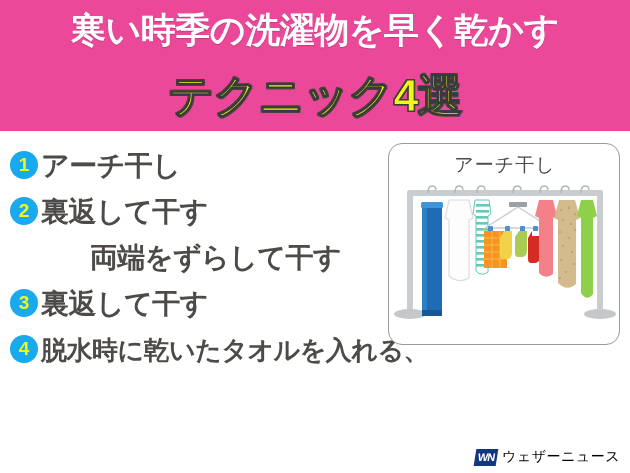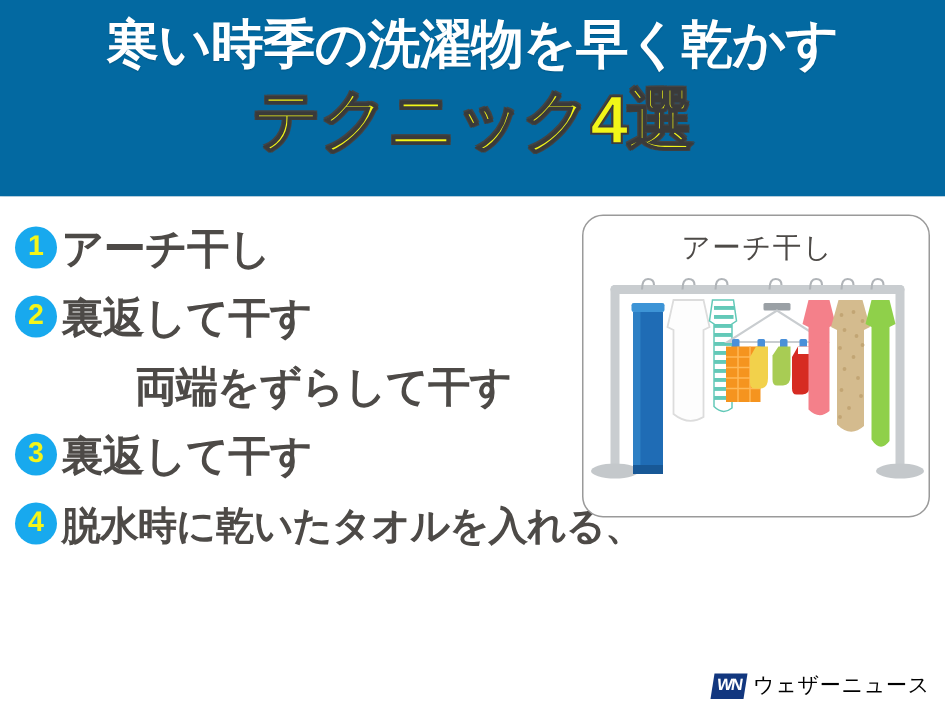--- a/index.html
+++ b/index.html
@@ -15,42 +15,42 @@
     position: relative;
   }
 
   
   #header-banner {
     position: absolute;
     left: 0;
     top: 0;
     width: 630px;
     height: 131px;
-    background: #0369a1;
+    background: #ec4899;
     box-shadow: 0 2px 4px rgba(120,130,140,0.45);
     overflow: hidden;
   }
   #header-line1 {
     position: absolute;
     left: 0;
     top: 8px;
     width: 630px;
     text-align: center;
     color: #ffffff;
     font-size: 35px;
     font-weight: bold;
     letter-spacing: -0.5px;
     line-height: 44px;
     white-space: nowrap;
     text-shadow: 0 1px 1px rgba(0,0,0,0.18);
   }
   #header-line2 {
     position: absolute;
     left: 0;
-    top: 52px;
+    top: 68px;
     width: 630px;
     text-align: center;
     color: #f2f618;
     font-size: 45px;
     font-weight: bold;
     letter-spacing: -1px;
     line-height: 56px;
     white-space: nowrap;
     -webkit-text-stroke: 1px #3a3a3a;
     text-shadow: 1px 1px 0 #444, -1px 1px 0 #444, 1px -1px 0 #444, -1px -1px 0 #444;

